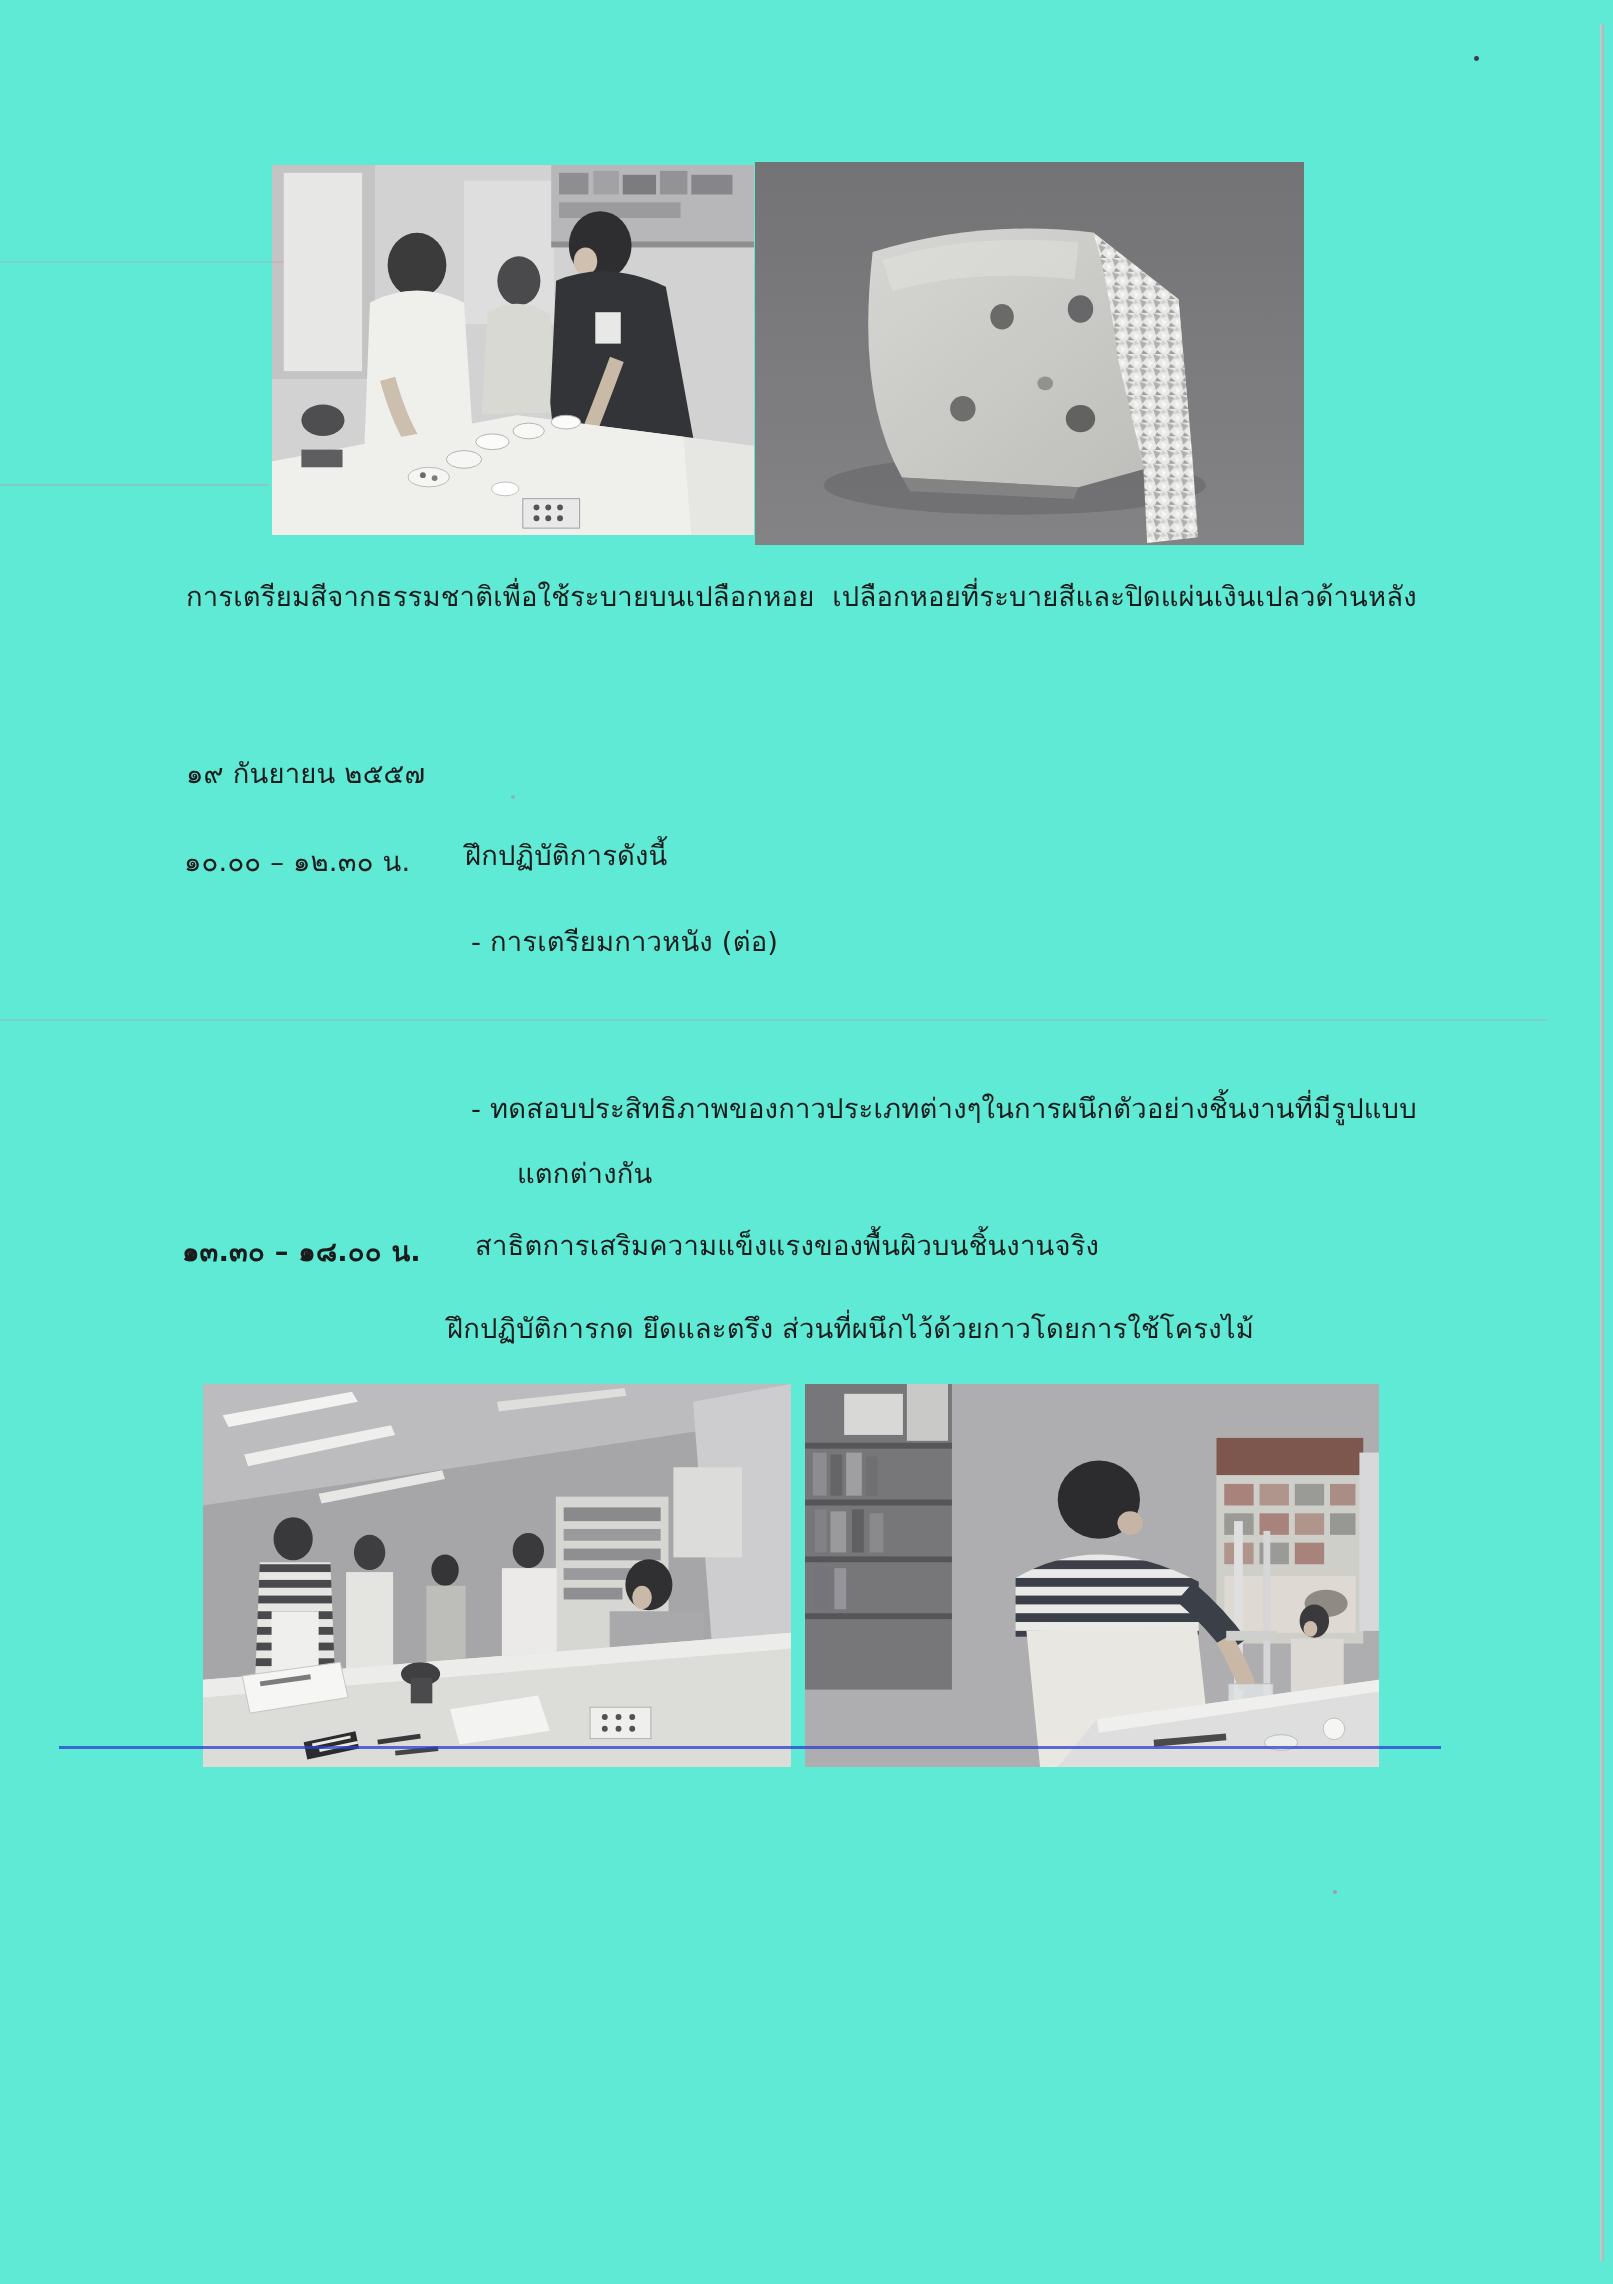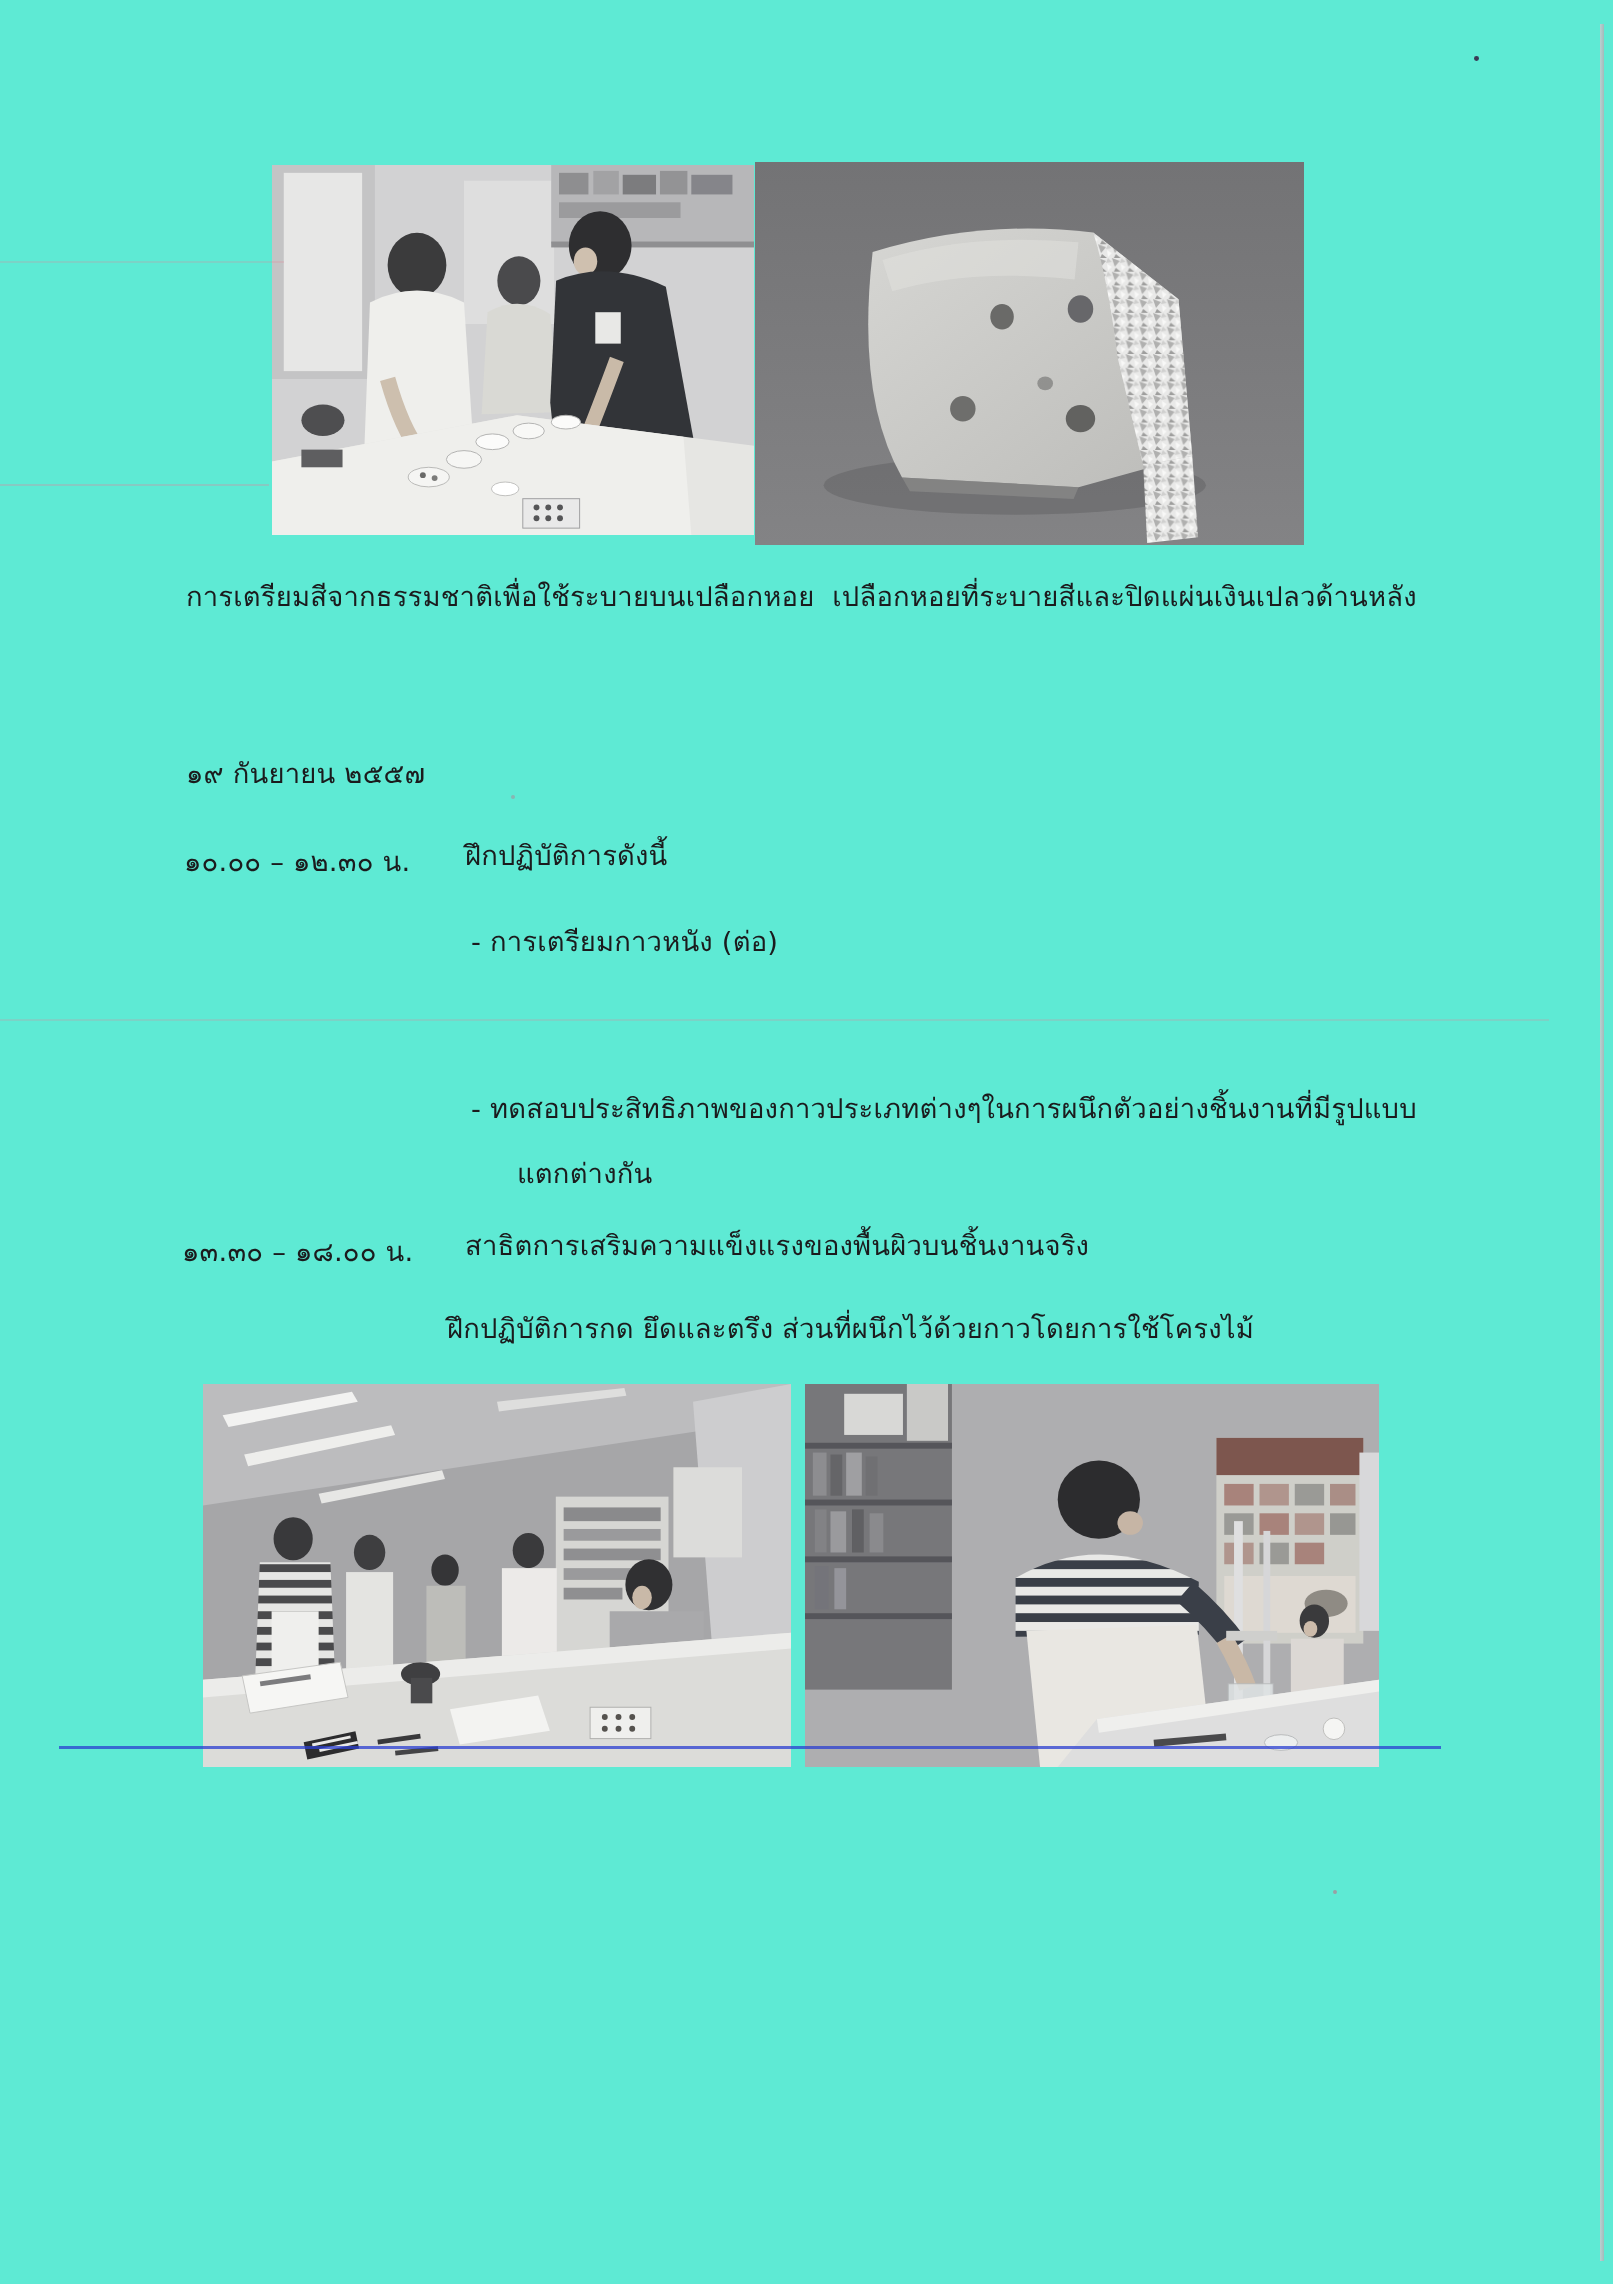--- a/index.html
+++ b/index.html
@@ -120,22 +120,22 @@
 
   <div class="line" style="left:186px;top:753px;">๑๙ กันยายน ๒๕๕๗</div>
 
   <div class="line" style="left:184px;top:841px;">๑๐.๐๐ – ๑๒.๓๐ น.</div>
   <div class="line" style="left:465px;top:835px;">ฝึกปฏิบัติการดังนี้</div>
 
   <div class="line" style="left:471px;top:921px;">- การเตรียมกาวหนัง (ต่อ)</div>
   <div class="line" style="left:471px;top:1088px;">- ทดสอบประสิทธิภาพของกาวประเภทต่างๆในการผนึกตัวอย่างชิ้นงานที่มีรูปแบบ</div>
   <div class="line" style="left:497px;top:1153px;margin-left:20px;">แตกต่างกัน</div>
 
-  <div class="line" style="left:182px;top:1231px;">๑๓.๓๐ – ๑๘.๐๐ น.</div>
-  <div class="line" style="left:465px;top:1225px;">สาธิตการเสริมความแข็งแรงของพื้นผิวบนชิ้นงานจริง</div>
+  <div class="line" style="left:182px;top:1231px;font-weight:bold;">๑๓.๓๐ – ๑๘.๐๐ น.</div>
+  <div class="line" style="left:475px;top:1225px;">สาธิตการเสริมความแข็งแรงของพื้นผิวบนชิ้นงานจริง</div>
   <div class="line" style="left:447px;top:1308px;">ฝึกปฏิบัติการกด ยึดและตรึง ส่วนที่ผนึกไว้ด้วยกาวโดยการใช้โครงไม้</div>
 
   <div class="photo" style="left:203px;top:1384px;width:588px;height:383px;">
     <svg width="588" height="383" viewBox="0 0 600 391" preserveAspectRatio="none">
       <defs>
         <pattern id="stripe1" width="10" height="16" patternUnits="userSpaceOnUse">
           <rect width="10" height="16" fill="#e6e6e4"></rect>
           <rect y="8" width="10" height="8" fill="#4a4a4c"></rect>
         </pattern>
       </defs>

